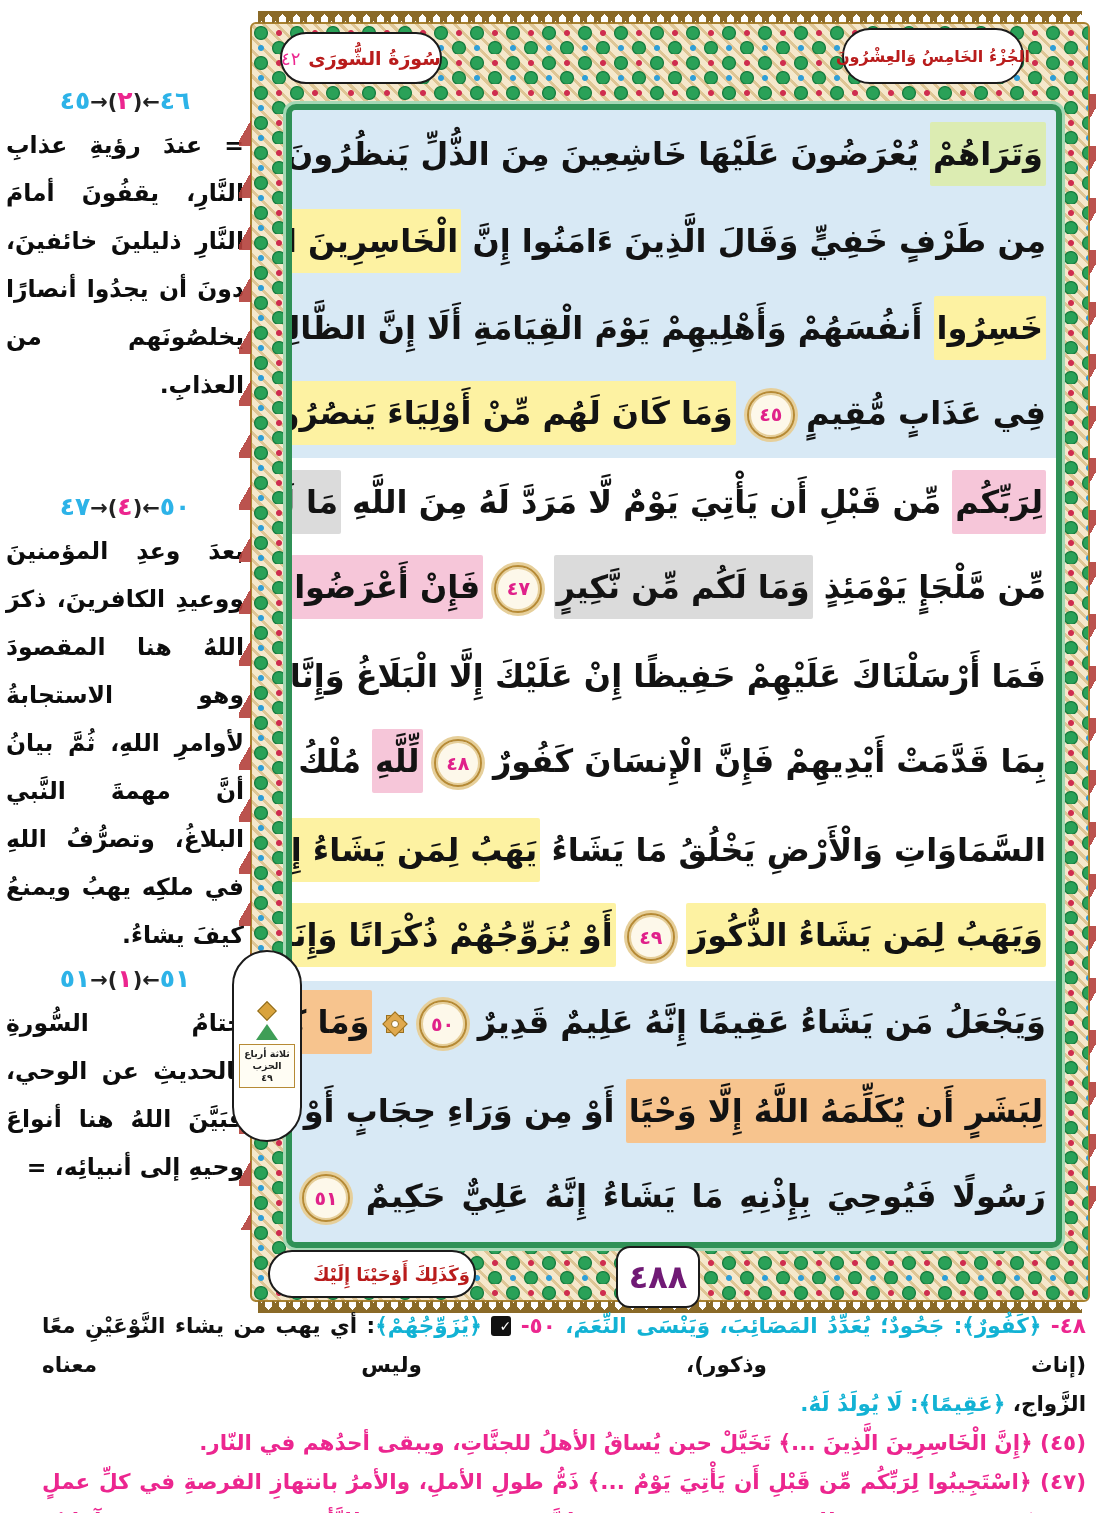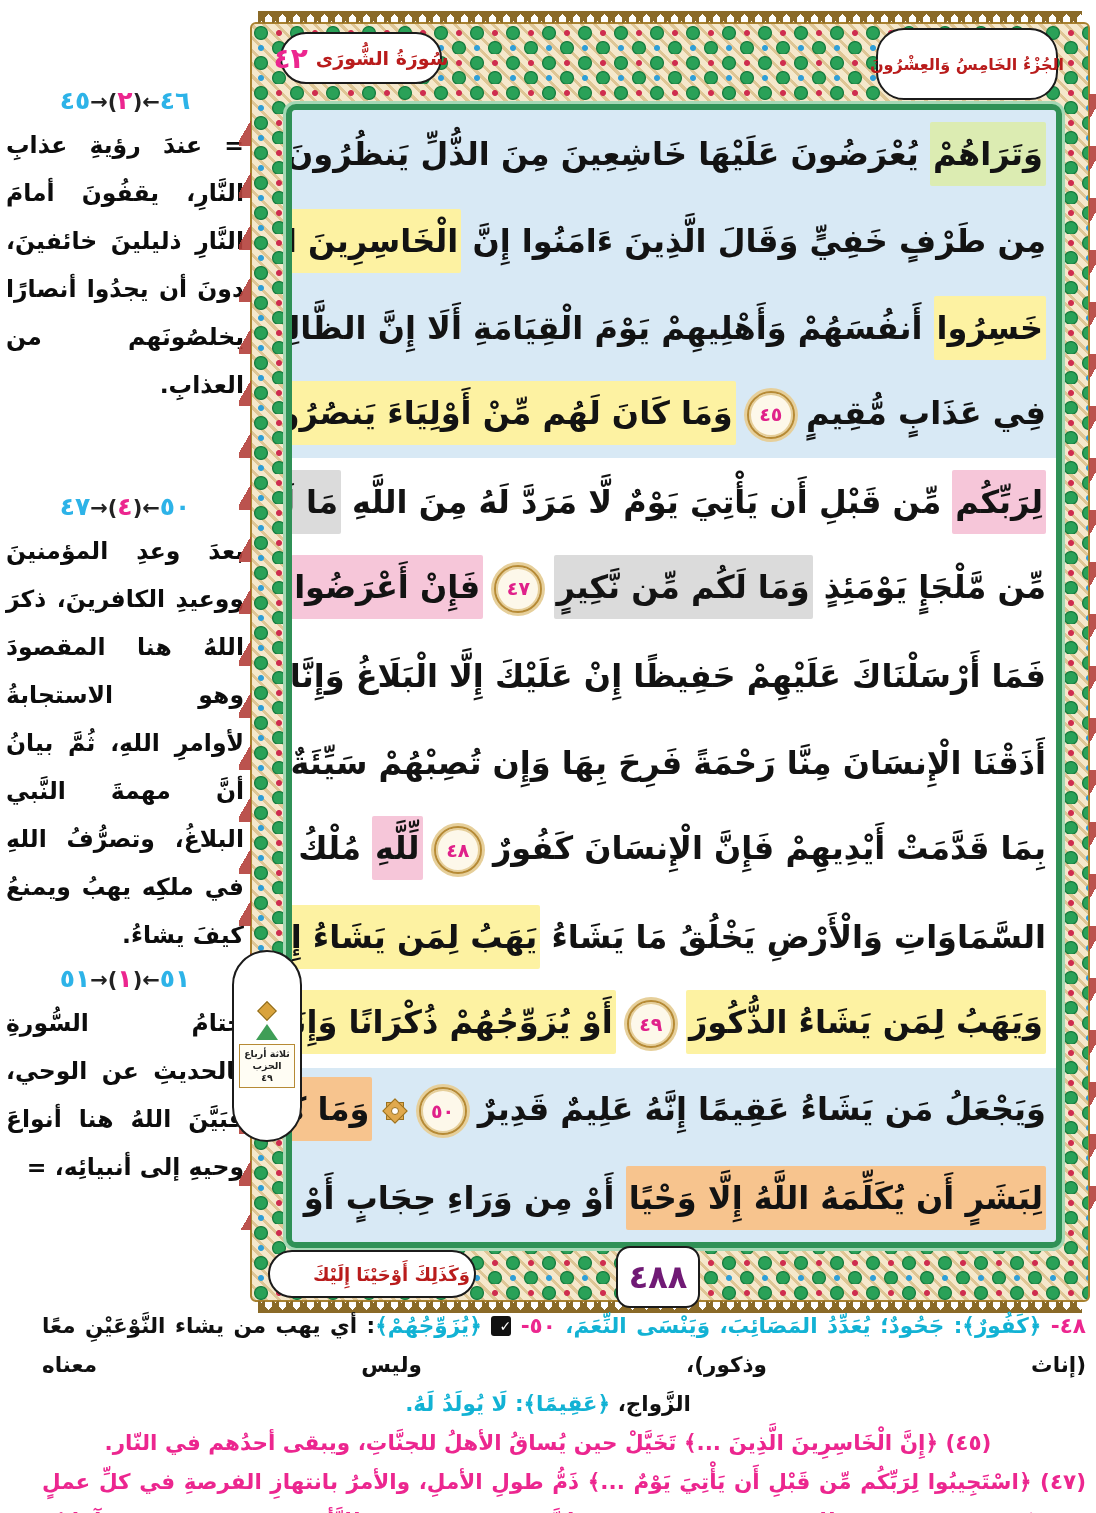--- a/index.html
+++ b/index.html
@@ -54,26 +54,26 @@
     color:#e0218a;font-size:19px;font-weight:700;line-height:1;
   }
   .star8{position:relative;display:inline-block;width:24px;height:24px;vertical-align:middle;}
   .star8::before,.star8::after{content:"";position:absolute;inset:3px;background:#e0a94e;border:1px solid #9a7120;}
   .star8::after{transform:rotate(45deg);}
   .star8 i{position:absolute;inset:8px;border-radius:50%;background:#fff;border:1px solid #9a7120;z-index:1;}
   
   .pill{position:absolute;background:#fff;border:2.5px solid #1b1b1b;border-radius:28px;
     display:flex;align-items:center;justify-content:center;gap:8px;box-sizing:border-box;z-index:4;}
   .pill-surah{left:28px;top:8px;width:162px;height:52px;}
-  .pill-juz{left:624px;top:4px;width:182px;height:72px;}
+  .pill-juz{left:590px;top:4px;width:182px;height:56px;}
   .pill-catch{left:16px;top:1226px;width:208px;height:48px;padding-left:39px;}
   .pill-text{font-size:19px;font-weight:700;color:#b91c1c;white-space:nowrap;}
   .pill-juz .pill-text{font-size:16px;}
   .pill-catch .pill-text{font-size:18px;}
-  .surah-num{color:#ec268f;font-size:28px;font-weight:700;}
+  .surah-num{color:#ec268f;font-size:18px;font-weight:400;}
   .pagenum{position:absolute;left:364px;top:1222px;width:80px;height:58px;z-index:4;
     background:#fff;border:2.5px solid #1b1b1b;border-radius:14px;
     display:flex;align-items:center;justify-content:center;
     font-size:32px;font-weight:700;color:#701a75;}
   
   .hizb{position:absolute;left:232px;top:950px;width:70px;height:192px;z-index:5;
     background:#fff;border:2px solid #1b1b1b;border-radius:36px;
     display:flex;flex-direction:column;align-items:center;justify-content:center;gap:4px;box-sizing:border-box;}
   .hizb .gem{width:12px;height:12px;background:#d9a33c;border:1px solid #8a6a1f;transform:rotate(45deg);}
   .hizb .leaf{width:0;height:0;border-left:11px solid transparent;border-right:11px solid transparent;border-bottom:16px solid #3f9e57;margin-top:2px;}
@@ -84,21 +84,21 @@
   .mnote{position:absolute;left:0;width:100%;}
   .mhead{direction:ltr;text-align:center;font-size:25px;font-weight:700;margin-bottom:6px;white-space:nowrap;}
   .mhead .num{color:#2db3e8;}
   .mhead .cnt{color:#ec268f;}
   .mhead .ar{color:#222;font-size:21px;}
   .mbody{font-size:23.5px;line-height:48px;font-weight:700;color:#0d0d0d;text-align:justify;}
   
   .footnotes{position:absolute;left:10px;right:10px;top:1306px;}
   .fnrow{font-weight:700;font-size:21.5px;line-height:39px;color:#111;}
   .fnrow.just{text-align:justify;text-align-last:justify;margin-left:32px;}
-  .fnrow.center{text-align:center;}
+  .fnrow.center{}
   .fn-teal{color:#12b2d4;}
   .fn-magenta{color:#ec268f;}
   .fn-black{color:#111;}
   .fn-checkbox{display:inline-block;width:20px;height:20px;background:#111;color:#fff;
     font-size:14px;line-height:20px;text-align:center;border-radius:3px;vertical-align:2px;}
 </style>
 </head>
 <body>
 
 <div class="margin-notes" id="margin-notes">
@@ -147,36 +147,36 @@
         <div class="qline bg-white">
           <div class="ltext"><span class="hl hl-pink">لِرَبِّكُم</span><span> مِّن قَبْلِ أَن يَأْتِيَ يَوْمٌ لَّا مَرَدَّ لَهُ مِنَ اللَّهِ </span><span class="hl hl-gray">مَا لَكُم</span></div>
         </div>
         <div class="qline bg-white">
           <div class="ltext"><span>مِّن مَّلْجَإٍ يَوْمَئِذٍ </span><span class="hl hl-gray">وَمَا لَكُم مِّن نَّكِيرٍ</span><span> </span><span class="medallion">٤٧</span><span> </span><span class="hl hl-pink">فَإِنْ أَعْرَضُوا</span></div>
         </div>
         <div class="qline bg-white">
           <div class="ltext"><span>فَمَا أَرْسَلْنَاكَ عَلَيْهِمْ حَفِيظًا إِنْ عَلَيْكَ إِلَّا الْبَلَاغُ وَإِنَّا إِذَا</span></div>
         </div>
         <div class="qline bg-white">
-          <div class="ltext"><span>أَذَقْنَا الْإِنسَانَ مِنَّا رَحْمَةً فَرِحَ بِهَا وَإِن تُصِبْهُمْ سَيِّئَةٌ</span></div>
-        </div>
-        <div class="qline bg-white">
           <div class="ltext"><span>بِمَا قَدَّمَتْ أَيْدِيهِمْ فَإِنَّ الْإِنسَانَ كَفُورٌ </span><span class="medallion">٤٨</span><span> </span><span class="hl hl-pink">لِّلَّهِ</span><span> مُلْكُ</span></div>
         </div>
         <div class="qline bg-white">
           <div class="ltext"><span>السَّمَاوَاتِ وَالْأَرْضِ يَخْلُقُ مَا يَشَاءُ </span><span class="hl hl-yellow">يَهَبُ لِمَن يَشَاءُ إِنَاثًا</span></div>
         </div>
         <div class="qline bg-white">
           <div class="ltext"><span class="hl hl-yellow">وَيَهَبُ لِمَن يَشَاءُ الذُّكُورَ</span><span> </span><span class="medallion">٤٩</span><span> </span><span class="hl hl-yellow">أَوْ يُزَوِّجُهُمْ ذُكْرَانًا وَإِنَاثًا</span></div>
         </div>
         <div class="qline bg-blue">
           <div class="ltext"><span>وَيَجْعَلُ مَن يَشَاءُ عَقِيمًا إِنَّهُ عَلِيمٌ قَدِيرٌ </span><span class="medallion">٥٠</span><span> </span><span class="star8"><i></i></span><span> </span><span class="hl hl-orange">وَمَا كَانَ</span></div>
         </div>
         <div class="qline bg-blue">
           <div class="ltext"><span class="hl hl-orange">لِبَشَرٍ أَن يُكَلِّمَهُ اللَّهُ إِلَّا وَحْيًا</span><span> أَوْ مِن وَرَاءِ حِجَابٍ أَوْ يُرْسِلَ</span></div>
+        </div>
+        <div class="qline bg-blue">
+          <div class="ltext"><span>رَسُولًا فَيُوحِيَ بِإِذْنِهِ مَا يَشَاءُ إِنَّهُ عَلِيٌّ حَكِيمٌ </span><span class="medallion">٥١</span></div>
         </div>
       </div>
   </div>
 
   <div class="pill pill-catch">
     <span class="pill-text">وَكَذَلِكَ أَوْحَيْنَا إِلَيْكَ</span>
   </div>
   <div class="pagenum">٤٨٨</div>
 </div>
 

